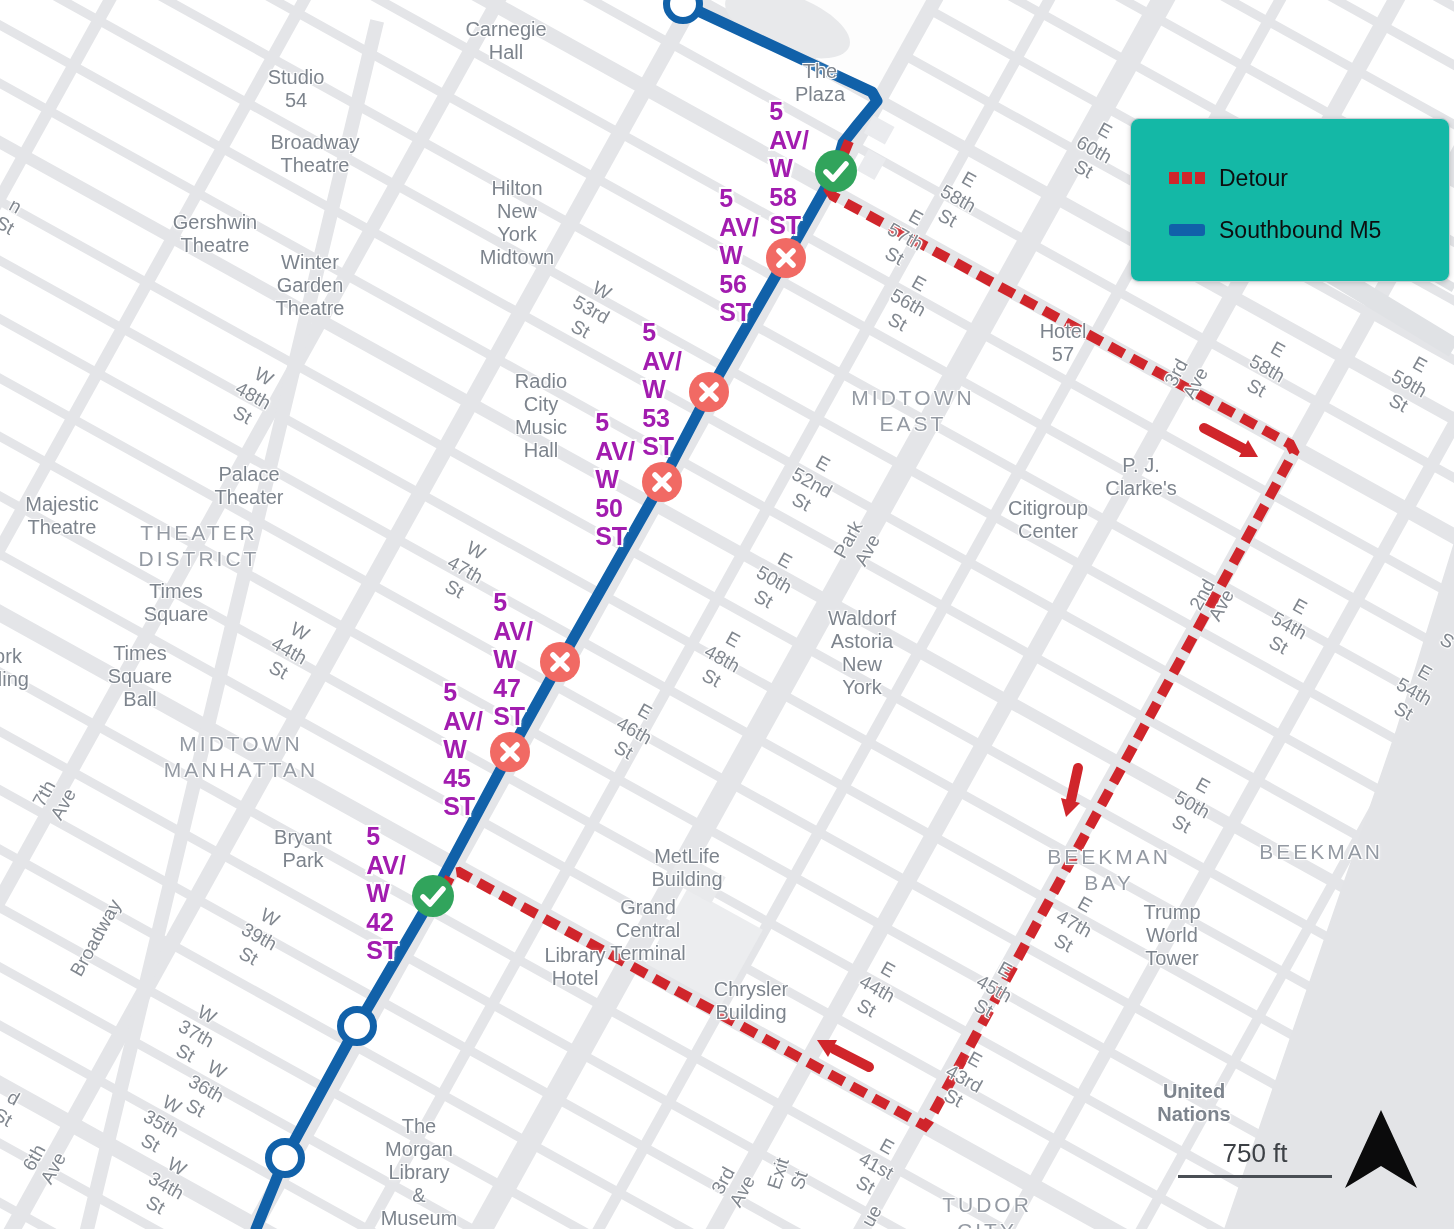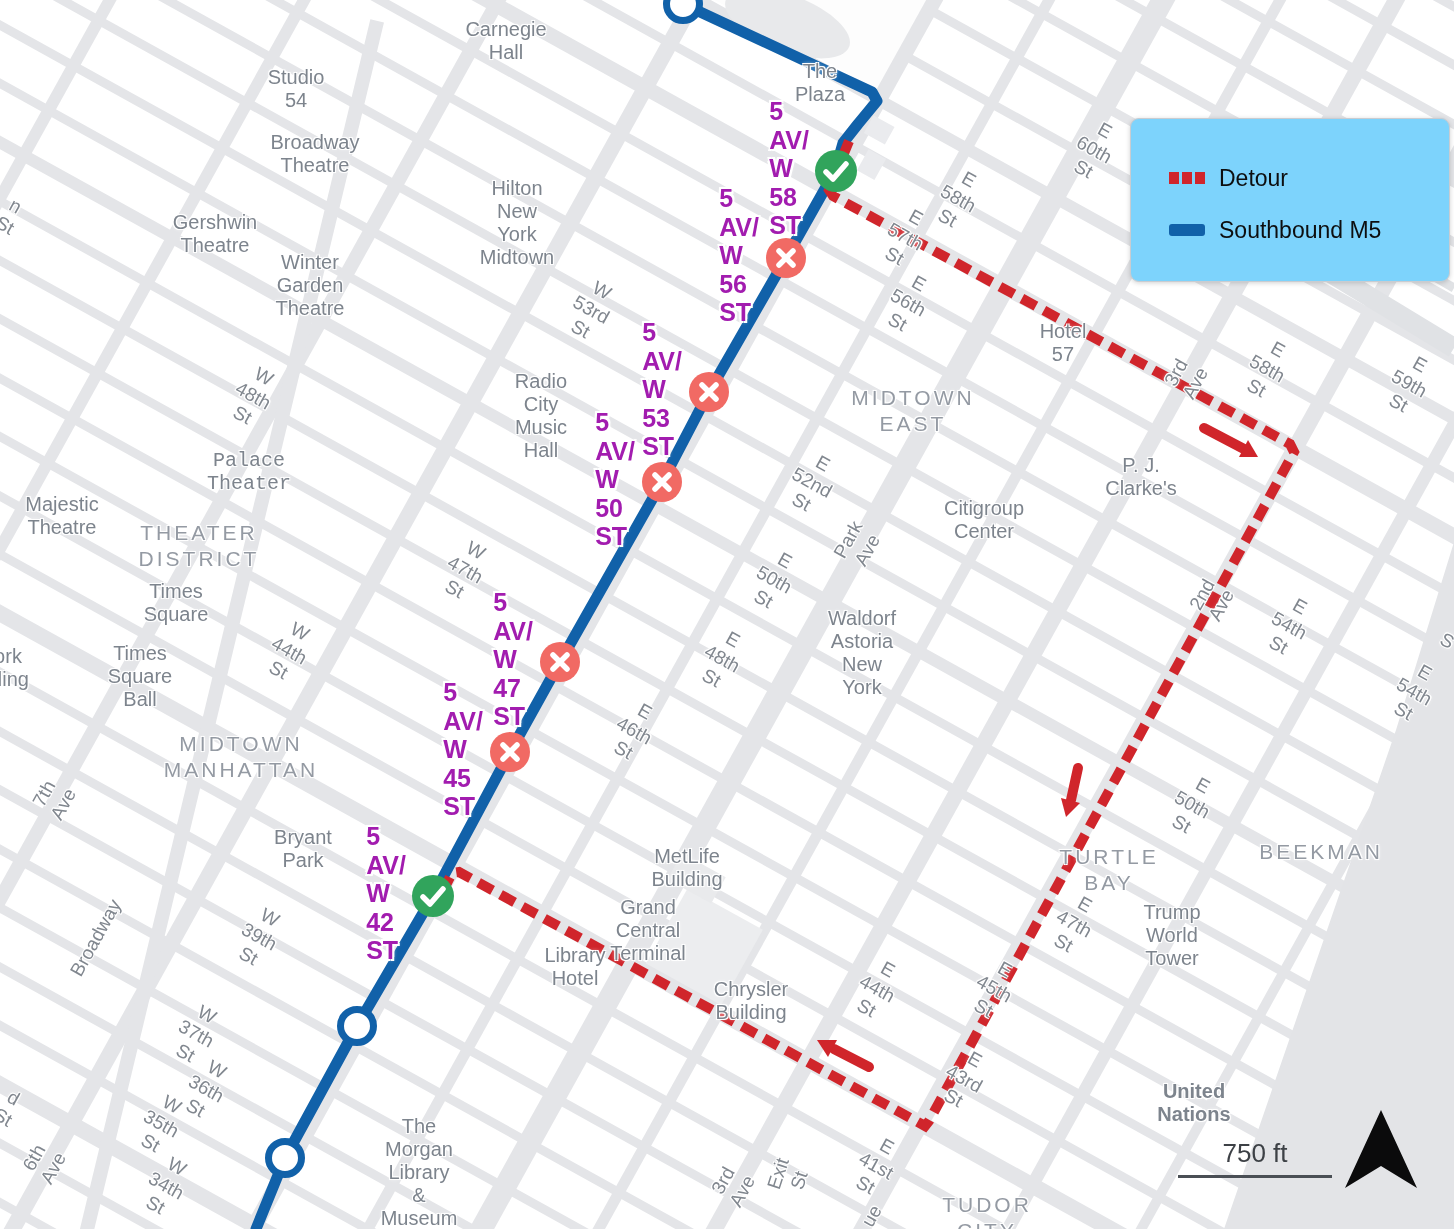--- a/index.html
+++ b/index.html
@@ -27,21 +27,21 @@
   .lbl-stop{font-size:25px;font-weight:700;color:#a21caf;line-height:1.14;text-align:left;
             white-space:pre-line;
             text-shadow:-2px -2px 0 #fff,2px -2px 0 #fff,-2px 2px 0 #fff,2px 2px 0 #fff,0 0 5px #fff;}
   .stopmark{position:absolute;border-radius:50%;transform:translate(-50%,-50%);}
   .stop-served{width:42px;height:42px;background:#31a45c;}
   .stop-skipped{width:40px;height:40px;background:#f16a64;}
   .stop-open{width:26px;height:26px;background:#fff;border:7px solid #1161a9;box-sizing:content-box;}
   .stopmark svg{position:absolute;left:0;top:0;}
   
   #legend{position:absolute;left:1130px;top:118px;width:318px;height:162px;z-index:6;
-          background:#7dd3fc;border:1px solid #c9ccd1;border-radius:9px;
+          background:#14b8a6;border:1px solid #c9ccd1;border-radius:9px;
           box-shadow:0 1px 5px rgba(0,0,0,.18);}
   .legrow{position:absolute;left:38px;height:24px;display:flex;align-items:center;}
   .legrow .swatch{width:36px;height:12px;margin-right:14px;flex:none;display:flex;justify-content:space-between;}
   .leglabel{font-size:23px;color:#0d0e0f;}
   .dashbit{width:10px;height:12px;background:#d0252b;}
   .solidswatch{width:36px;height:12px;border-radius:3px;background:#1161a9;margin-right:14px;flex:none;}
   
   #scalebar{position:absolute;z-index:6;left:1178px;top:1138px;width:154px;text-align:center;}
   #scalebar .txt{font-size:26px;color:#3d4146;}
   #scalebar .bar{margin-top:6px;height:3px;background:#4a4f55;}
@@ -167,40 +167,40 @@
         </svg>
       </div>
     </div>
   <div id="labels">
       <div class="lbl lbl-hood" style="left: 913px; top: 411px; transform: translate(-50%, -50%) rotate(0deg);">MIDTOWN
 EAST</div>
       <div class="lbl lbl-hood" style="left: 199px; top: 546px; transform: translate(-50%, -50%) rotate(0deg);">THEATER
 DISTRICT</div>
       <div class="lbl lbl-hood" style="left: 241px; top: 757px; transform: translate(-50%, -50%) rotate(0deg);">MIDTOWN
 MANHATTAN</div>
-      <div class="lbl lbl-hood" style="left: 1109px; top: 870px; transform: translate(-50%, -50%) rotate(0deg);">TURTLE BAY</div>
+      <div class="lbl lbl-hood" style="left: 1109px; top: 870px; transform: translate(-50%, -50%) rotate(0deg);">BEEKMAN BAY</div>
       <div class="lbl lbl-hood" style="left: 1321px; top: 852px; transform: translate(-50%, -50%) rotate(0deg);">BEEKMAN</div>
       <div class="lbl lbl-hood" style="left: 987px; top: 1218px; transform: translate(-50%, -50%) rotate(0deg);">TUDOR CITY</div>
       <div class="lbl lbl-poi" style="left: 506px; top: 41px; transform: translate(-50%, -50%) rotate(0deg);">Carnegie Hall</div>
       <div class="lbl lbl-poi" style="left: 296px; top: 89px; transform: translate(-50%, -50%) rotate(0deg);">Studio 54</div>
       <div class="lbl lbl-poi" style="left: 315px; top: 154px; transform: translate(-50%, -50%) rotate(0deg);">Broadway
 Theatre</div>
       <div class="lbl lbl-poi" style="left: 820px; top: 83px; transform: translate(-50%, -50%) rotate(0deg);">The Plaza</div>
       <div class="lbl lbl-poi" style="left: 215px; top: 234px; transform: translate(-50%, -50%) rotate(0deg);">Gershwin Theatre</div>
       <div class="lbl lbl-poi" style="left: 517px; top: 223px; transform: translate(-50%, -50%) rotate(0deg);">Hilton New
 York Midtown</div>
       <div class="lbl lbl-poi" style="left: 310px; top: 285px; transform: translate(-50%, -50%) rotate(0deg);">Winter Garden
 Theatre</div>
       <div class="lbl lbl-poi" style="left: 1063px; top: 343px; transform: translate(-50%, -50%) rotate(0deg);">Hotel 57</div>
       <div class="lbl lbl-poi" style="left: 541px; top: 416px; transform: translate(-50%, -50%) rotate(0deg);">Radio City
 Music Hall</div>
-      <div class="lbl lbl-poi" style="left: 249px; top: 472px; transform: translate(-50%, -50%) rotate(0deg); font-family: Liberation Mono, monospace;">Palace Theater</div>
+      <div class="lbl lbl-poi" style="left: 249px; top: 486px; transform: translate(-50%, -50%) rotate(0deg);">Palace Theater</div>
       <div class="lbl lbl-poi" style="left: 62px; top: 516px; transform: translate(-50%, -50%) rotate(0deg);">Majestic Theatre</div>
       <div class="lbl lbl-poi" style="left: 1141px; top: 477px; transform: translate(-50%, -50%) rotate(0deg);">P. J. Clarke's</div>
-      <div class="lbl lbl-poi" style="left: 984px; top: 520px; transform: translate(-50%, -50%) rotate(0deg);">Citigroup Center</div>
+      <div class="lbl lbl-poi" style="left: 1048px; top: 520px; transform: translate(-50%, -50%) rotate(0deg);">Citigroup Center</div>
       <div class="lbl lbl-poi" style="left: 176px; top: 603px; transform: translate(-50%, -50%) rotate(0deg);">Times Square</div>
       <div class="lbl lbl-poi" style="left: 140px; top: 676px; transform: translate(-50%, -50%) rotate(0deg);">Times
 Square Ball</div>
       <div class="lbl lbl-poi" style="left: 862px; top: 653px; transform: translate(-50%, -50%) rotate(0deg);">Waldorf Astoria
 New York</div>
       <div class="lbl lbl-poi" style="left: 303px; top: 849px; transform: translate(-50%, -50%) rotate(0deg);">Bryant Park</div>
       <div class="lbl lbl-poi" style="left: 687px; top: 868px; transform: translate(-50%, -50%) rotate(0deg);">MetLife Building</div>
       <div class="lbl lbl-poi" style="left: 648px; top: 930px; transform: translate(-50%, -50%) rotate(0deg);">Grand Central
 Terminal</div>
       <div class="lbl lbl-poi" style="left: 551px; top: 967px; transform: translate(-50%, -50%) rotate(0deg); margin-left: 24px;">Library Hotel</div>

